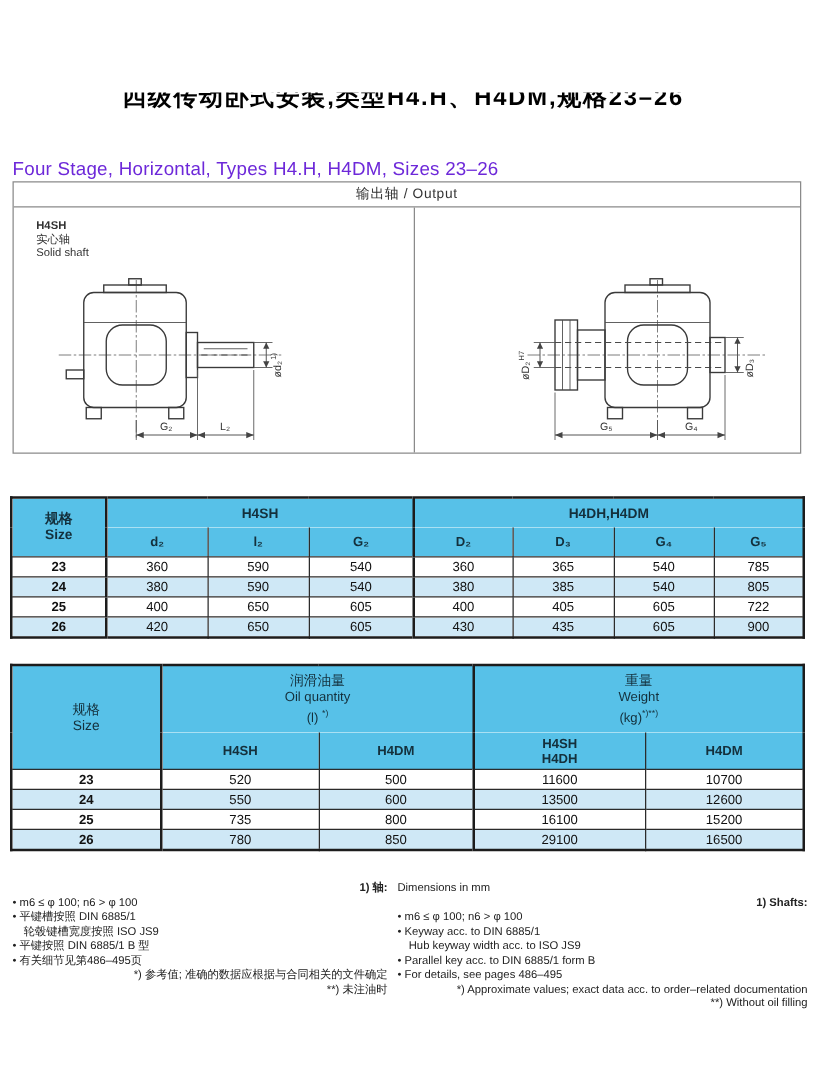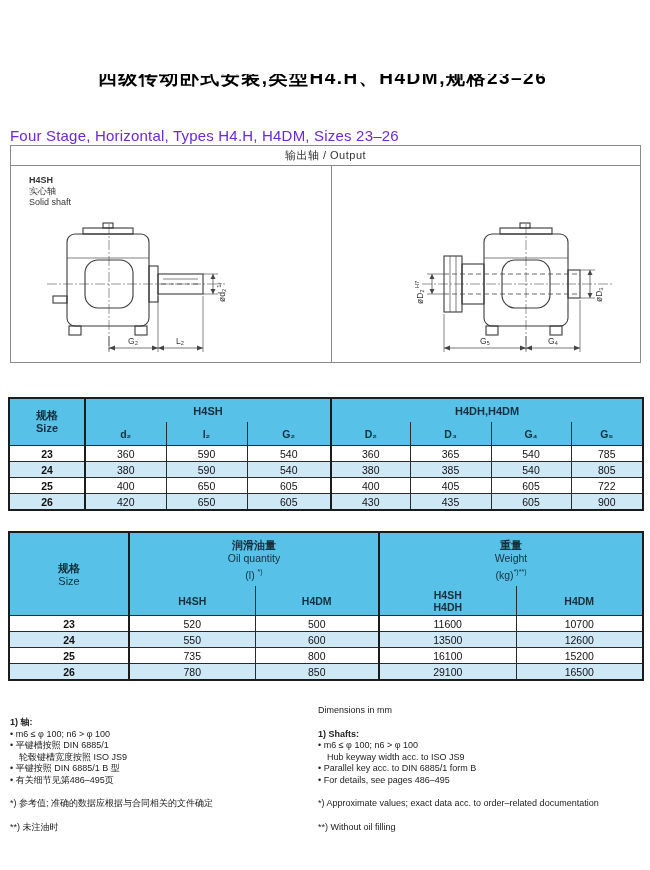--- a/index.html
+++ b/index.html
@@ -49,33 +49,33 @@
   .sub-row th{border-top:none;font-size:10.5px;font-weight:bold;color:#14303c;}
   .t1 .group-row th{height:23px;}
   .t1 .sub-row th{height:23px;}
   .size-th{font-size:11px;color:#14303c;line-height:13px;font-weight:normal;}
   .size-th .zh{font-weight:bold;}
   .hsep{border-left:2px solid #1c1c1c !important;}
   td{font-size:10.5px;height:15px;color:#111;}
   td.size{font-weight:bold;}
   tbody tr.alt td{background:var(--row-alt,#cfe8f6);}
   .t2 .group-row th{height:53px;font-weight:normal;}
-  .t2 .group-row .zh{font-weight:bold;font-size:11px;line-height:14px;}
+  .t2 .group-row .zh{font-weight:normal;font-size:11px;line-height:14px;}
   .t2 .group-row .en{font-size:10.5px;line-height:13px;}
   .t2 .group-row .unit{font-size:10.5px;line-height:13px;}
   .sup{font-size:7px;vertical-align:super;}
   .t2 .sub-row th{height:29px;line-height:12px;}
 
   
   .notes{font-size:9px;line-height:11.5px;color:#222;}
   .notes-left{left:10px;top:705px;width:300px;}
   .notes-right{left:318px;top:705px;width:328px;}
   .note-line{white-space:pre-wrap;}
   .nl-bold{font-weight:bold;}
-  .nl-mt{margin-top:12px;}
+  .nl-mt{text-align:right;}
   .nl-indent{padding-left:9px;}
 </style>
 </head>
 <body>
 
 <div class="abs zh-clip">
   <div class="inner">四级传动卧式安装,类型H4.H、H4DM,规格23–26</div>
 </div>
 
 <div class="abs title-en">Four Stage, Horizontal, Types H4.H, H4DM, Sizes 23–26</div>
@@ -335,18 +335,19 @@
   <div class="note-line nl-indent">轮毂键槽宽度按照 ISO JS9</div>
   <div class="note-line">• 平键按照 DIN 6885/1 B 型</div>
   <div class="note-line">• 有关细节见第486–495页</div>
   <div class="note-line nl-mt">*) 参考值; 准确的数据应根据与合同相关的文件确定</div>
   <div class="note-line nl-mt">**) 未注油时</div>
 </div>
 <div class="abs notes notes-right">
   <div class="note-line">Dimensions in mm</div>
   <div class="note-line nl-bold nl-mt">1) Shafts:</div>
   <div class="note-line">• m6 ≤ φ 100; n6 &gt; φ 100</div>
+  <div class="note-line">• Keyway acc. to DIN 6885/1</div>
   <div class="note-line nl-indent">Hub keyway width acc. to ISO JS9</div>
   <div class="note-line">• Parallel key acc. to DIN 6885/1 form B</div>
   <div class="note-line">• For details, see pages 486–495</div>
   <div class="note-line nl-mt">*) Approximate values; exact data acc. to order–related documentation</div>
   <div class="note-line nl-mt">**) Without oil filling</div>
 </div>
 
 </body></html>

